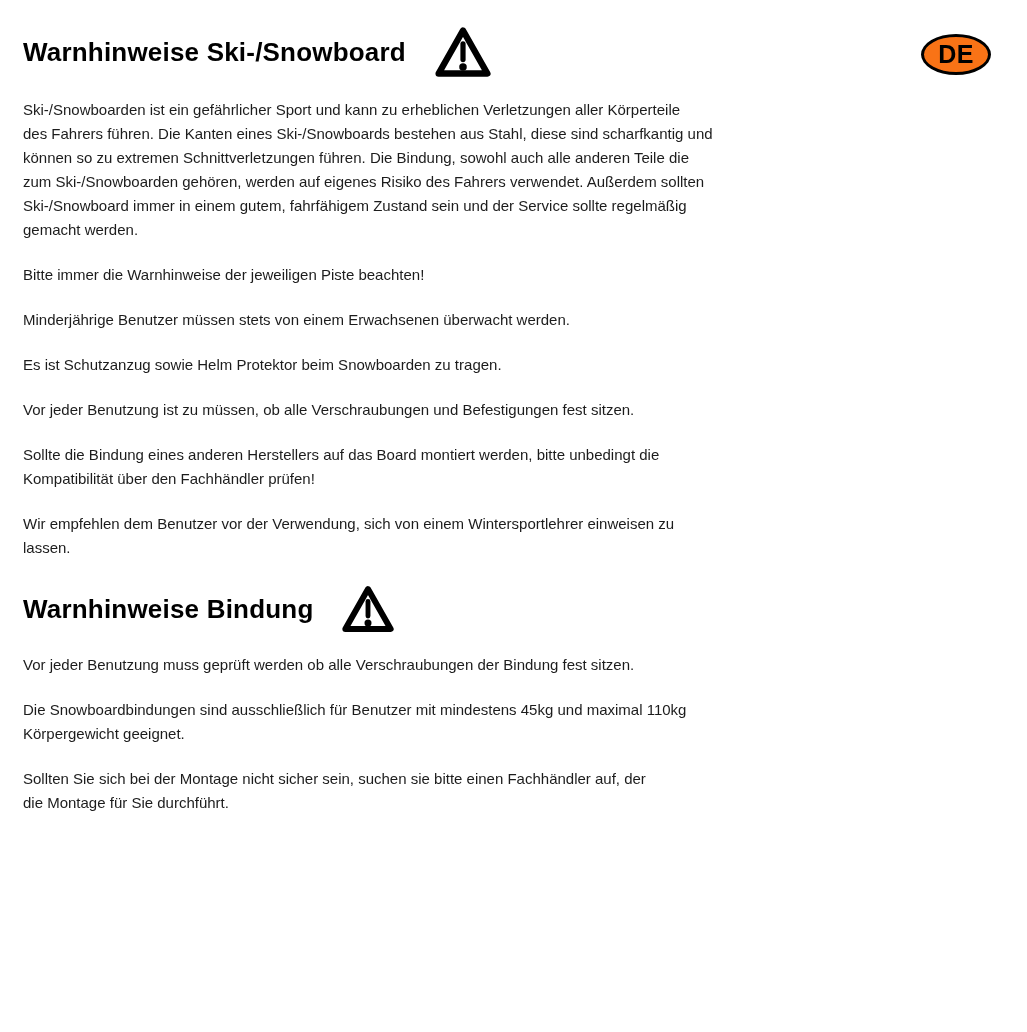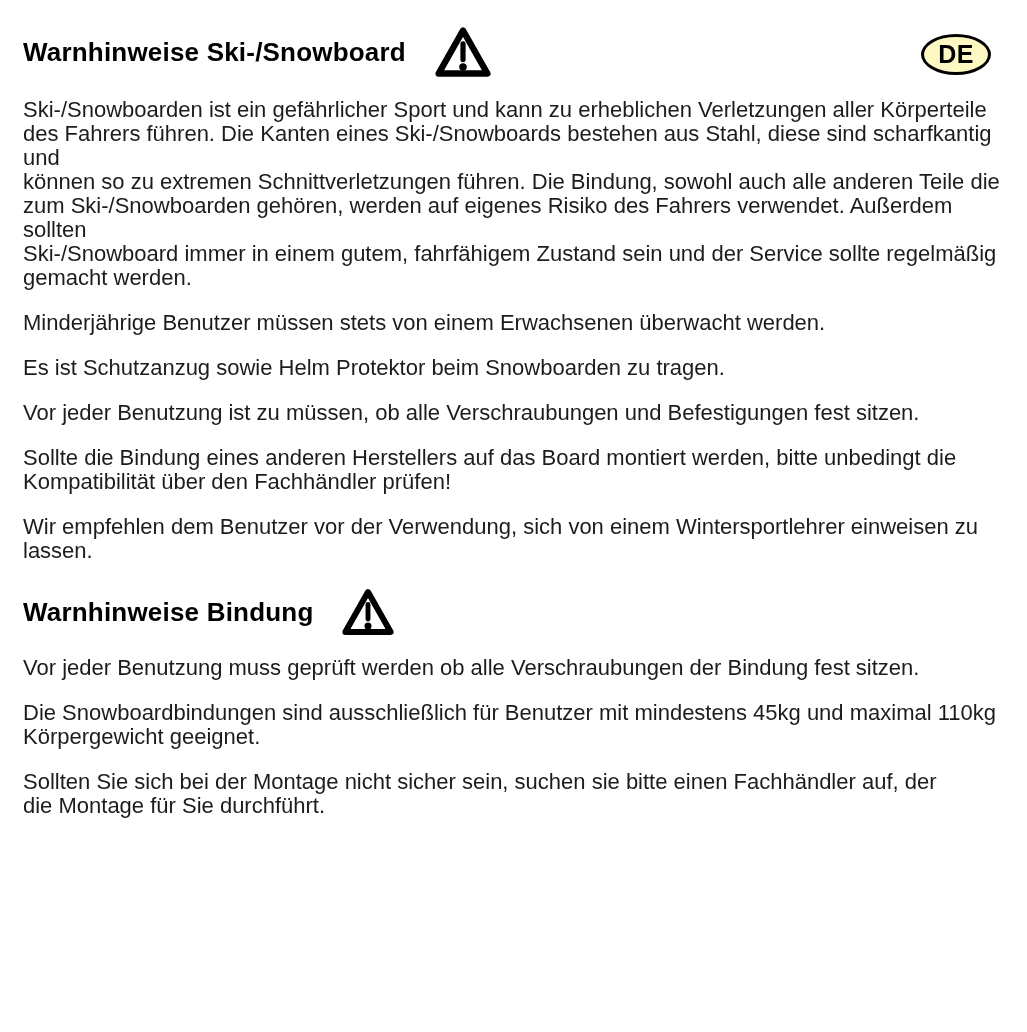--- a/index.html
+++ b/index.html
@@ -28,42 +28,42 @@
   .heading-row.second { margin-top: 20px; margin-bottom: 16px; }
   h1 {
     font-size: 26px;
     font-weight: bold;
     color: #000000;
     letter-spacing: 0.2px;
     white-space: nowrap;
   }
   .warn-icon { flex: 0 0 auto; display: block; }
   p.body-par {
-    font-size: 22px;
+    font-size: 15px;
     line-height: 24px;
     margin-bottom: 21px;
     white-space: pre-line;
     max-width: 1004px;
   }
   .lang-badge {
     position: absolute;
     top: 34px;
     right: 36px;
     width: 70px;
     height: 41px;
     border: 3.5px solid #000000;
     border-radius: 50%;
     display: flex;
     align-items: center;
     justify-content: center;
     font-size: 25px;
     font-weight: bold;
     color: #000000;
     letter-spacing: 0.5px;
-    background: #fef9c3;
+    background: #f97316;
   }
 </style>
 </head>
 <body>
 
 <div class="page">
 
   <div class="lang-badge">
     <span>DE</span>
   </div>
@@ -76,20 +76,21 @@
       <circle cx="50" cy="73" r="6.5" fill="#000"></circle>
     </svg>
   </div>
 
   <p class="body-par">Ski-/Snowboarden ist ein gefährlicher Sport und kann zu erheblichen Verletzungen aller Körperteile
 des Fahrers führen. Die Kanten eines Ski-/Snowboards bestehen aus Stahl, diese sind scharfkantig und
 können so zu extremen Schnittverletzungen führen. Die Bindung, sowohl auch alle anderen Teile die
 zum Ski-/Snowboarden gehören, werden auf eigenes Risiko des Fahrers verwendet. Außerdem sollten
 Ski-/Snowboard immer in einem gutem, fahrfähigem Zustand sein und der Service sollte regelmäßig
 gemacht werden.</p>
+  <p class="body-par">Bitte immer die Warnhinweise der jeweiligen Piste beachten!</p>
   <p class="body-par">Minderjährige Benutzer müssen stets von einem Erwachsenen überwacht werden.</p>
   <p class="body-par">Es ist Schutzanzug sowie Helm Protektor beim Snowboarden zu tragen.</p>
   <p class="body-par">Vor jeder Benutzung ist zu müssen, ob alle Verschraubungen und Befestigungen fest sitzen.</p>
   <p class="body-par">Sollte die Bindung eines anderen Herstellers auf das Board montiert werden, bitte unbedingt die
 Kompatibilität über den Fachhändler prüfen!</p>
   <p class="body-par">Wir empfehlen dem Benutzer vor der Verwendung, sich von einem Wintersportlehrer einweisen zu
 lassen.</p>
 
   <div class="heading-row second">
     <h1>Warnhinweise Bindung</h1>

